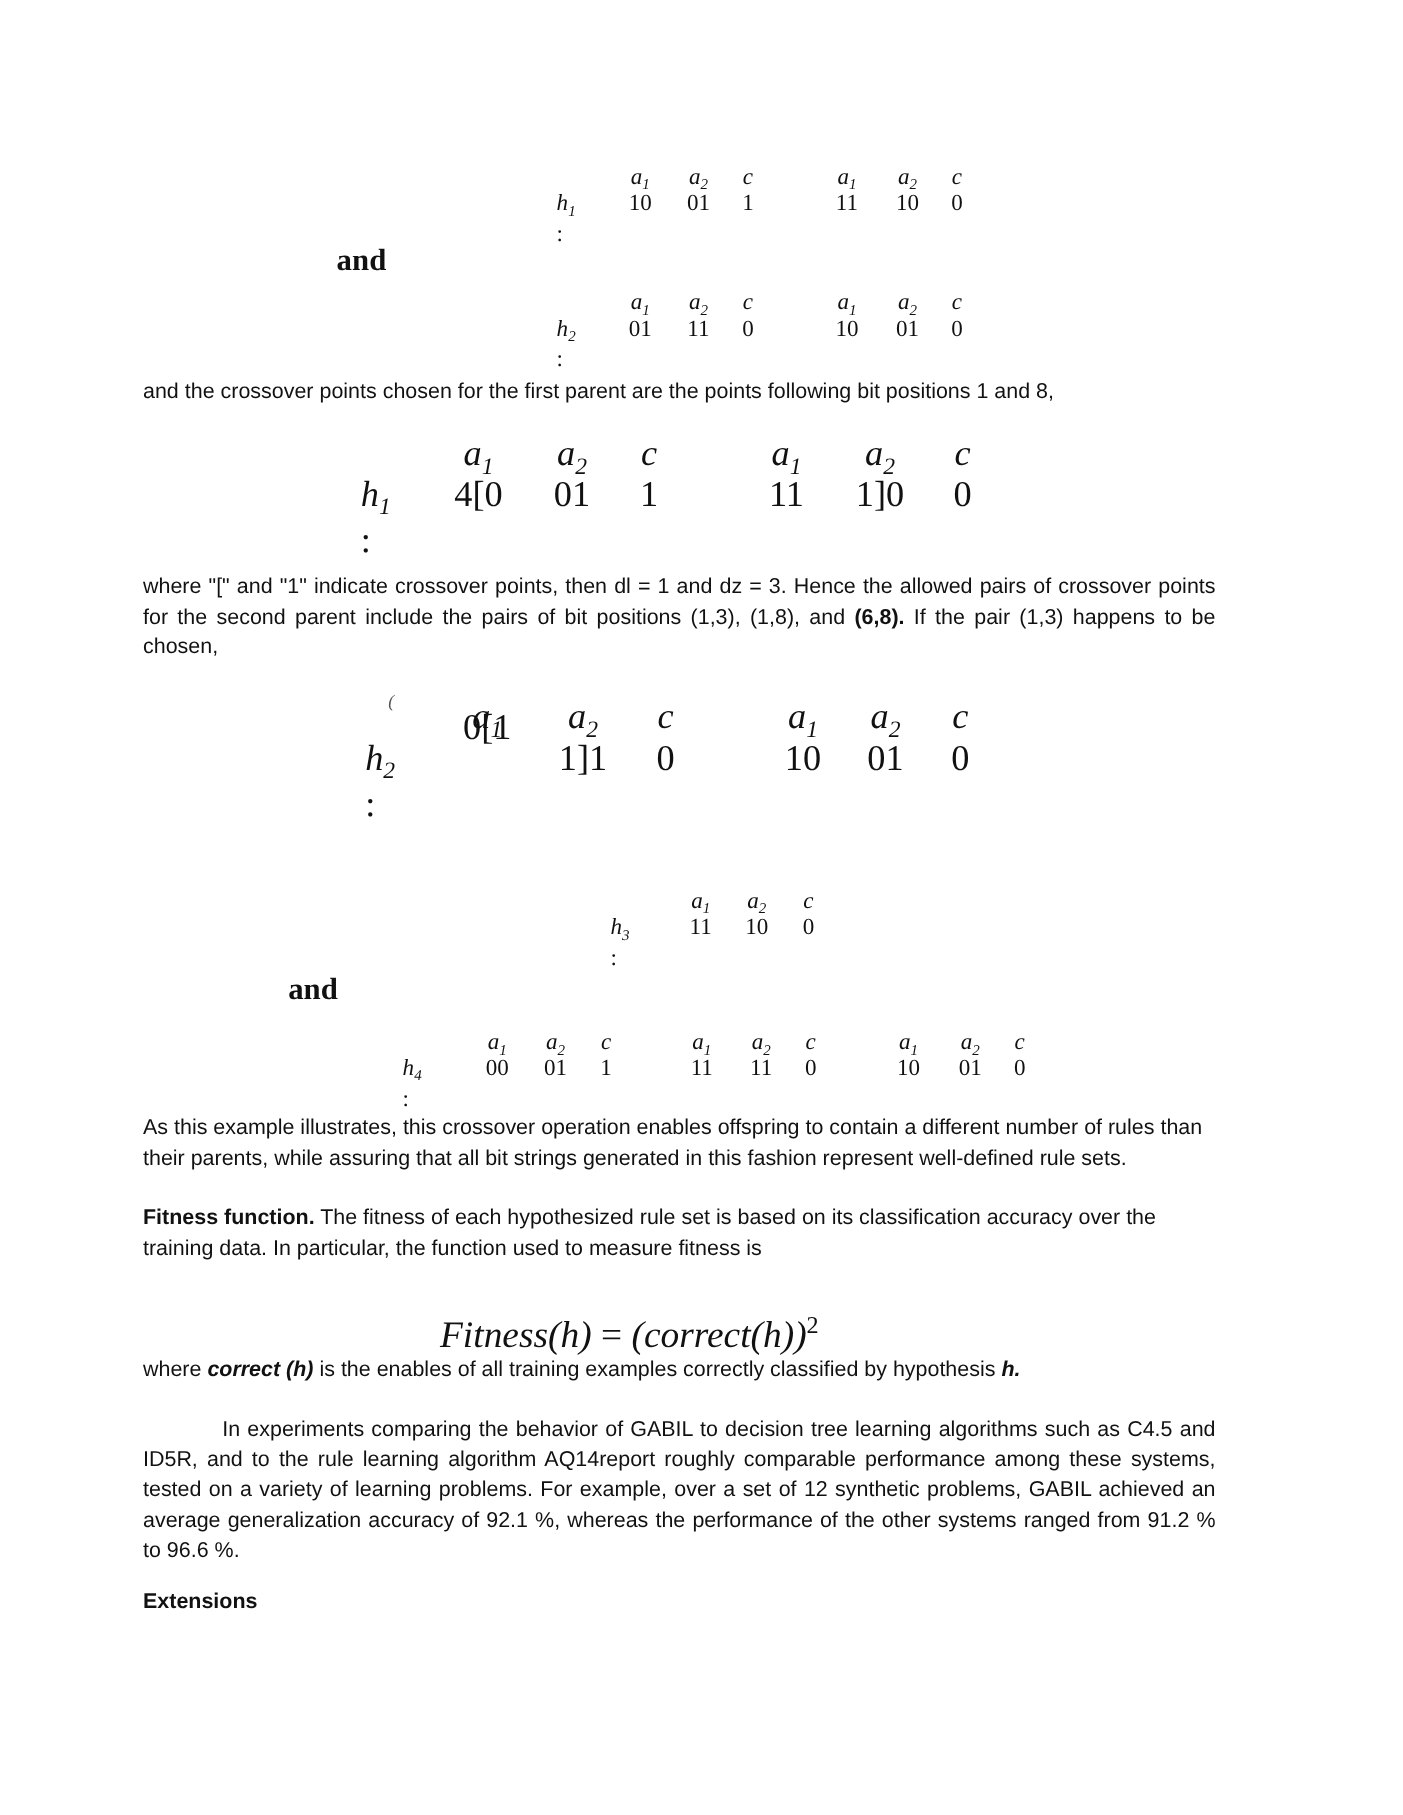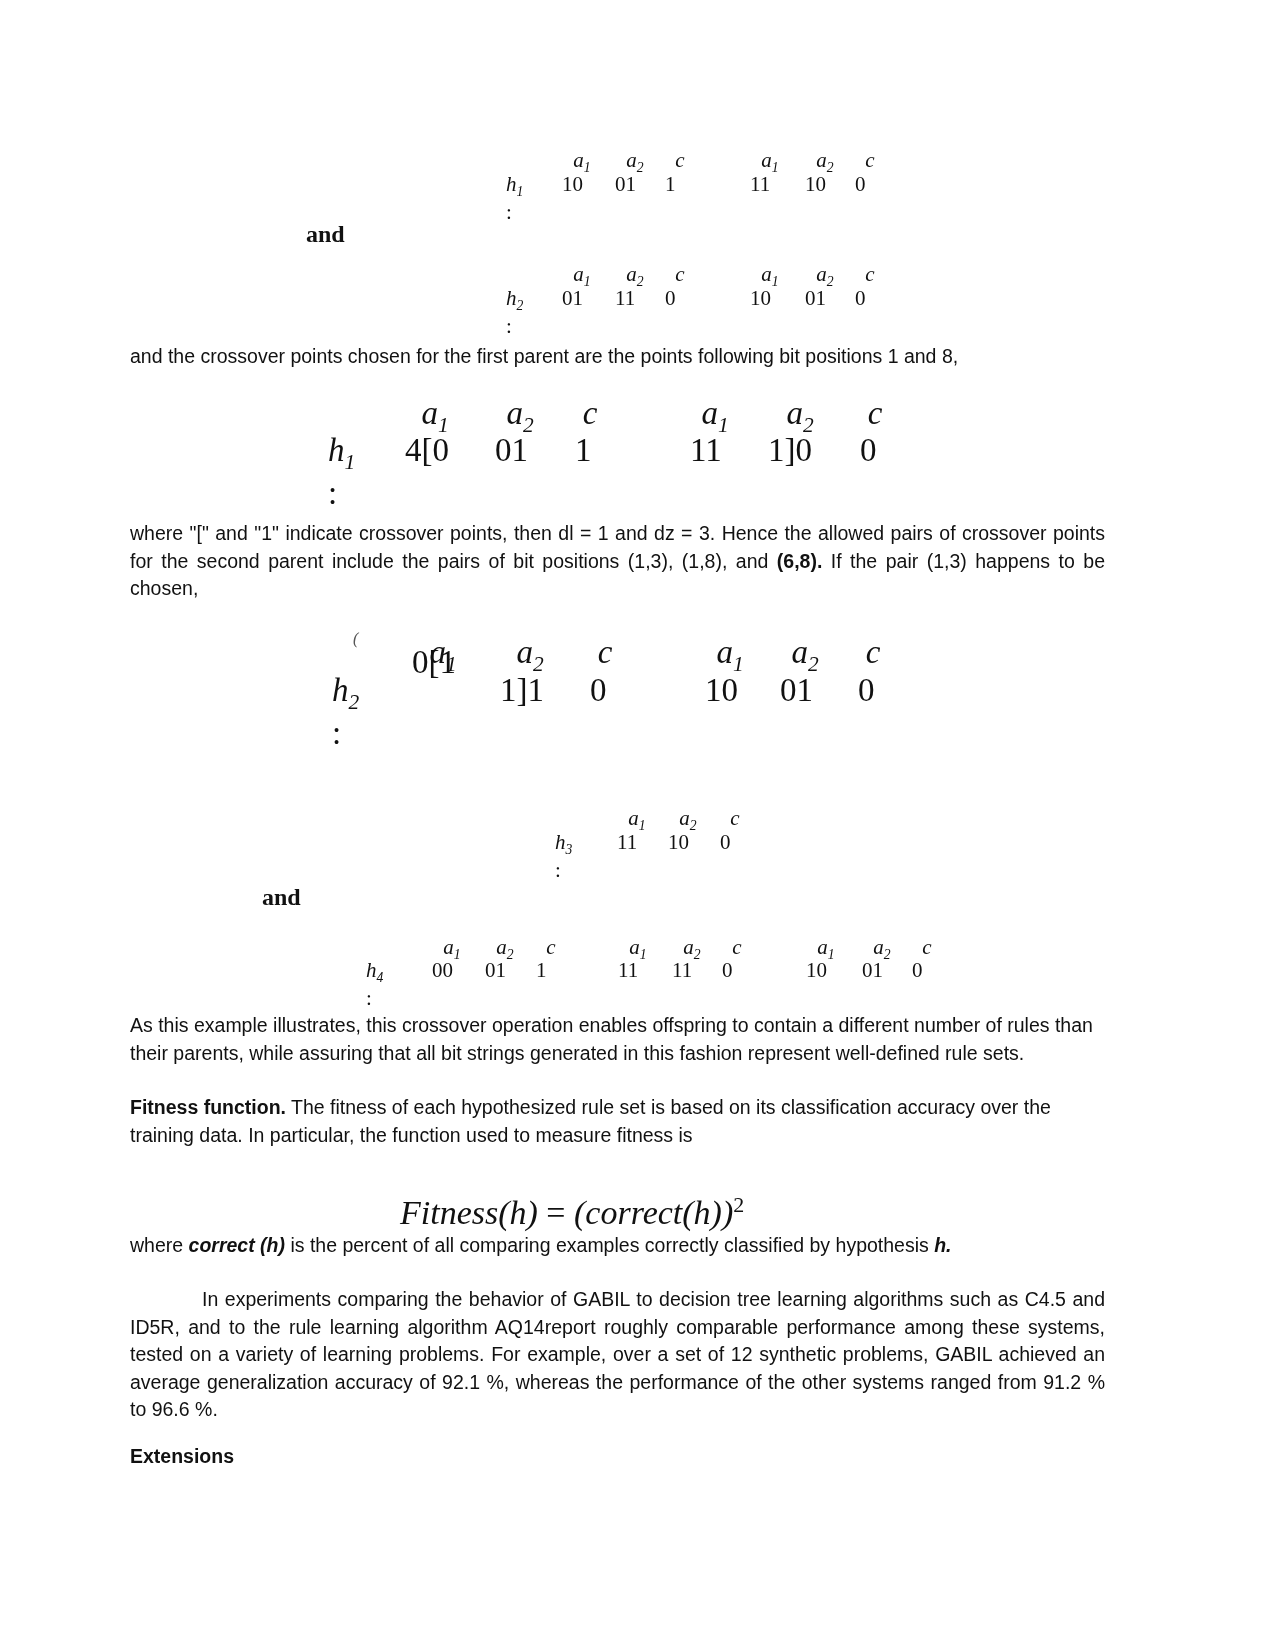--- a/index.html
+++ b/index.html
@@ -4,22 +4,22 @@
   <style>
     html, body { margin: 0; padding: 0; background: #ffffff; }
     body { width: 1275px; height: 1650px; position: relative; overflow: hidden; color: #111; }
     .page { position: absolute; left: 0; top: 0; width: 1275px; height: 1650px; }
     .abs { position: absolute; }
     .para { position: absolute; left: 130px; width: 975px; font-family: "Liberation Sans", "DejaVu Sans", sans-serif; font-size: 19.5px; line-height: 27.5px; }
     .justify { text-align: justify; }
     .rule { position: absolute; font-family: "Liberation Serif", "DejaVu Serif", serif; }
     .rule .lbl { position: absolute; font-style: italic; }
     .rule .hdr { position: absolute; font-style: italic; text-align: center; }
-    .rule .val { position: absolute; text-align: left; }
-    .and-word { position: absolute; font-family: "Liberation Serif", "DejaVu Serif", serif; font-weight: bold; font-size: 24px; }
+    .rule .val { position: absolute; text-align: center; }
+    .and-word { position: absolute; font-family: "Liberation Serif", "DejaVu Serif", serif; font-weight: bold; font-size: 28px; }
     .eq { position: absolute; left: 400px; top: 1192px; font-family: "Liberation Serif", "DejaVu Serif", serif; font-size: 34px; font-style: italic; }
     .eq sup { font-style: normal; font-size: 22px; }
     .b { font-weight: bold; }
     .bi { font-weight: bold; font-style: italic; }
     .pagenum { position: absolute; top: 1508px; left: 0; width: 1275px; text-align: center; font-family: "Liberation Sans", "DejaVu Sans", sans-serif; font-size: 19.5px; }
     sub { font-size: 0.65em; }
   </style>
 </head>
 <body>
 
@@ -142,20 +142,20 @@
     <span class="b">Fitness function.</span><span> The fitness of each hypothesized rule set is based on its classification accuracy over the training data. In particular, the function used to measure fitness is</span>
   </div>
 
   <div class="para" style="top:1012px;">As this example illustrates, this crossover operation enables offspring to contain a different number of rules than their parents, while assuring that all bit strings generated in this fashion represent well-defined rule sets.</div>
 
   <div class="eq">
     <span>Fitness(h)</span><span style="font-style:normal"> = </span><span>(correct(h))</span><sup>2</sup>
   </div>
 
   <div class="para" style="top:1232px;">
-    <span>where </span><span class="bi">correct (h)</span><span> is the percent of all comparing examples correctly classified by hypothesis </span><span class="bi">h.</span>
+    <span>where </span><span class="bi">correct (h)</span><span> is the enables of all training examples correctly classified by hypothesis </span><span class="bi">h.</span>
   </div>
 
   <div class="para justify" style="top:1286px;text-indent:72px;">In experiments comparing the behavior of GABIL to decision tree learning algorithms such as C4.5 and ID5R, and to the rule learning algorithm AQ14report roughly comparable performance among these systems, tested on a variety of learning problems. For example, over a set of 12 synthetic problems, GABIL achieved an average generalization accuracy of 92.1 %, whereas the performance of the other systems ranged from 91.2 % to 96.6 %.</div>
 
   <div class="para b" style="top:1443px;">Extensions</div>
 
 </div>
 
 </body></html>

